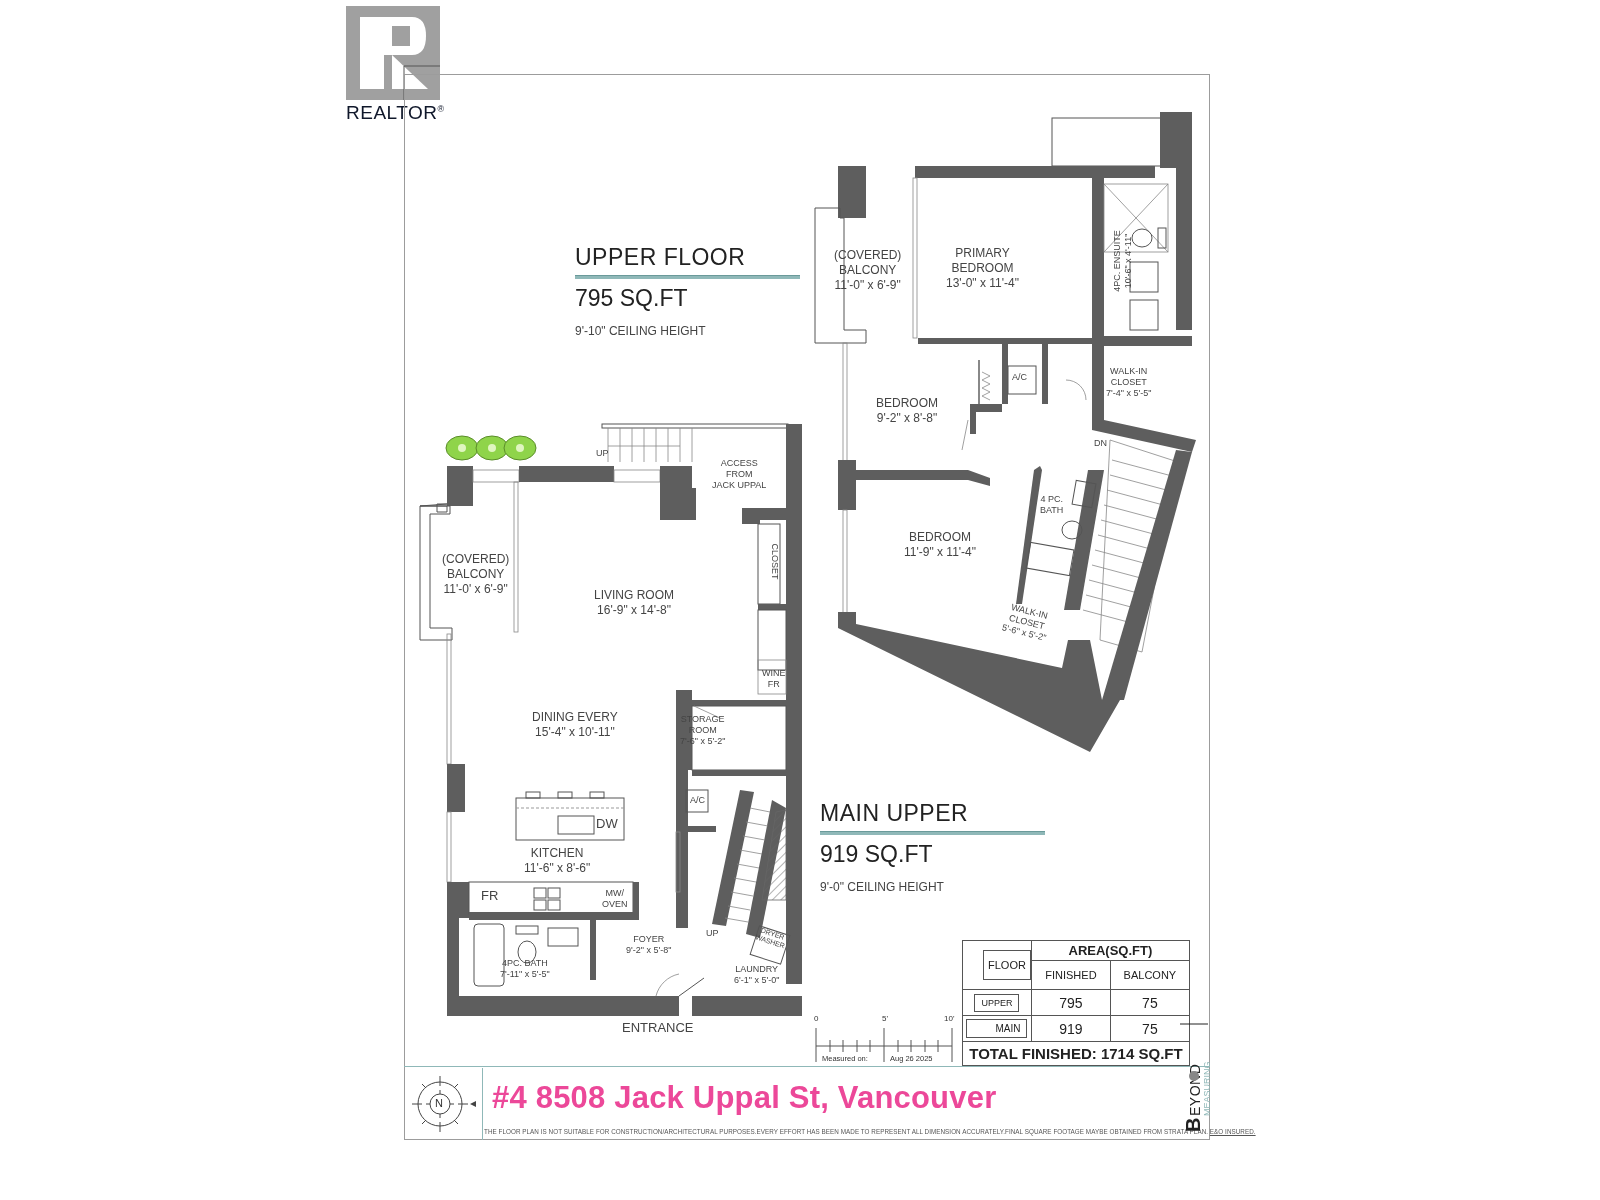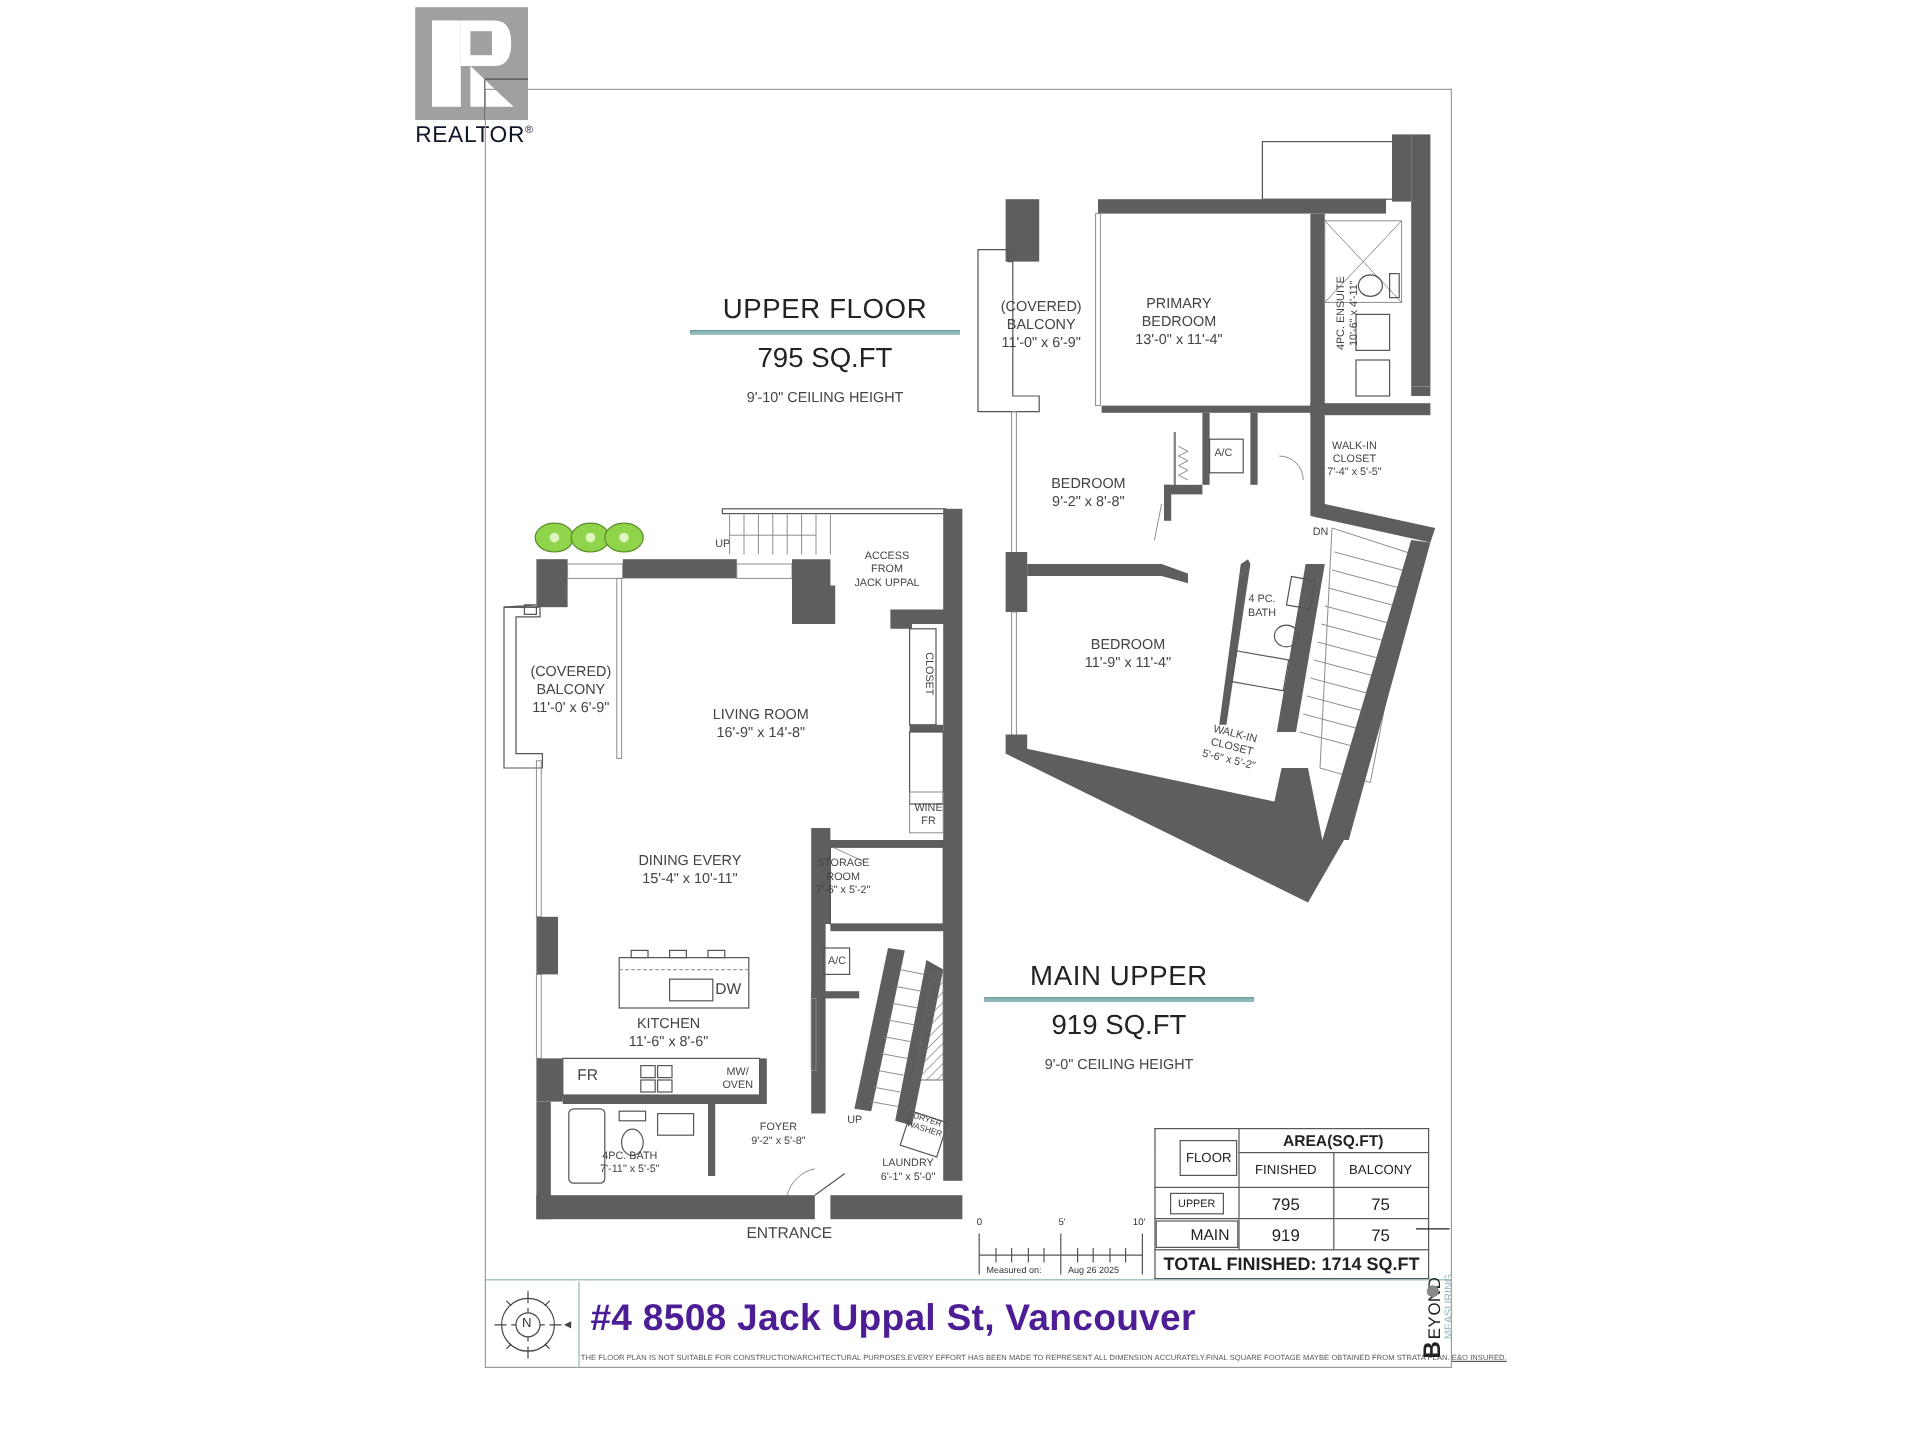--- a/index.html
+++ b/index.html
@@ -2,37 +2,37 @@
 <html><head>
 <meta charset="utf-8">
 <style>
   html,body{margin:0;padding:0;background:#fff;}
   body{width:1600px;height:1200px;position:relative;overflow:hidden;font-family:"Liberation Sans",sans-serif;color:#333;}
   .abs{position:absolute;}
   .realtor-logo{left:346px;top:6px;width:96px;height:118px;}
   .realtor-box{position:absolute;left:0;top:0;width:94px;height:94px;background:#a0a0a0;}
   .realtor-text{position:absolute;left:0;top:96px;width:100px;font-size:19px;letter-spacing:0.5px;color:#0f172a;}
   .sheet{left:404px;top:74px;width:806px;height:1066px;border:1.5px solid #9c9c9c;box-sizing:border-box;}
-  .floor-heading{text-align:center;color:#222;}
+  .floor-heading{color:#222;}
   .floor-title{font-size:23px;letter-spacing:0.5px;}
   .floor-rule{height:3px;background:#8fb8b8;margin:4px 0 6px 0;border-top:1px solid #6a9a9a;}
   .floor-area{font-size:23px;}
   .floor-ceiling{font-size:12px;margin-top:12px;color:#444;}
   .room-label{position:absolute;text-align:center;font-size:12px;line-height:15px;color:#444;white-space:nowrap;}
   .small-label{font-size:9px;line-height:11px;}
   .wall{fill:#5e5e5e;}
   .thin{fill:none;stroke:#555;stroke-width:1;}
   .thin2{fill:none;stroke:#888;stroke-width:0.8;}
   table.area{border-collapse:collapse;font-size:12px;color:#222;}
   table.area td{border:1px solid #555;text-align:center;padding:0;}
   .floorcell{border:1px solid #555;display:inline-block;padding:3px 6px;font-size:10px;}
   .total{font-weight:bold;font-size:15px;padding:3px 4px !important;}
   .footer-line{left:404px;top:1066px;width:806px;height:0;border-top:1.5px solid #8fb8b8;}
   .compass-box{left:404px;top:1068px;width:78px;height:72px;border-right:1.5px solid #8fb8b8;}
-  .address{left:492px;top:1080px;font-size:31px;font-weight:bold;color:#4c1d95;white-space:nowrap;letter-spacing:0.2px;}
+  .address{left:492px;top:1080px;font-size:31px;font-weight:bold;color:#ec4899;white-space:nowrap;letter-spacing:0.2px;}
   .disclaimer{left:484px;top:1128px;font-size:6.3px;color:#555;white-space:nowrap;letter-spacing:0.05px;}
   .beyond{left:1178px;top:1020px;width:34px;height:114px;}
 </style>
 </head>
 <body>
 
 <div class="abs realtor-logo">
   <div class="realtor-box">
     <svg width="94" height="94" viewBox="0 0 94 94">
       <rect x="14" y="11" width="24" height="72" fill="#fff"></rect>
@@ -308,21 +308,21 @@
     <tr style="height:28px;">
       <td style="width:78px;font-size:11px;">FINISHED</td>
       <td style="width:78px;font-size:11px;">BALCONY</td>
     </tr>
     <tr style="height:26px;">
       <td><span class="floorcell" style="font-size:9px;">UPPER</span></td>
       <td style="font-size:14px;">795</td>
       <td style="font-size:14px;">75</td>
     </tr>
     <tr style="height:26px;">
-      <td><span class="floorcell" style="font-size:13px;padding-left:28px;">MAIN</span></td>
+      <td><span class="floorcell" style="font-size:10px;padding-left:28px;">MAIN</span></td>
       <td style="font-size:14px;">919</td>
       <td style="font-size:14px;">75</td>
     </tr>
     <tr>
       <td colspan="3" class="total">TOTAL FINISHED: 1714 SQ.FT</td>
     </tr>
   </tbody>
     </table>
 </div>
 

